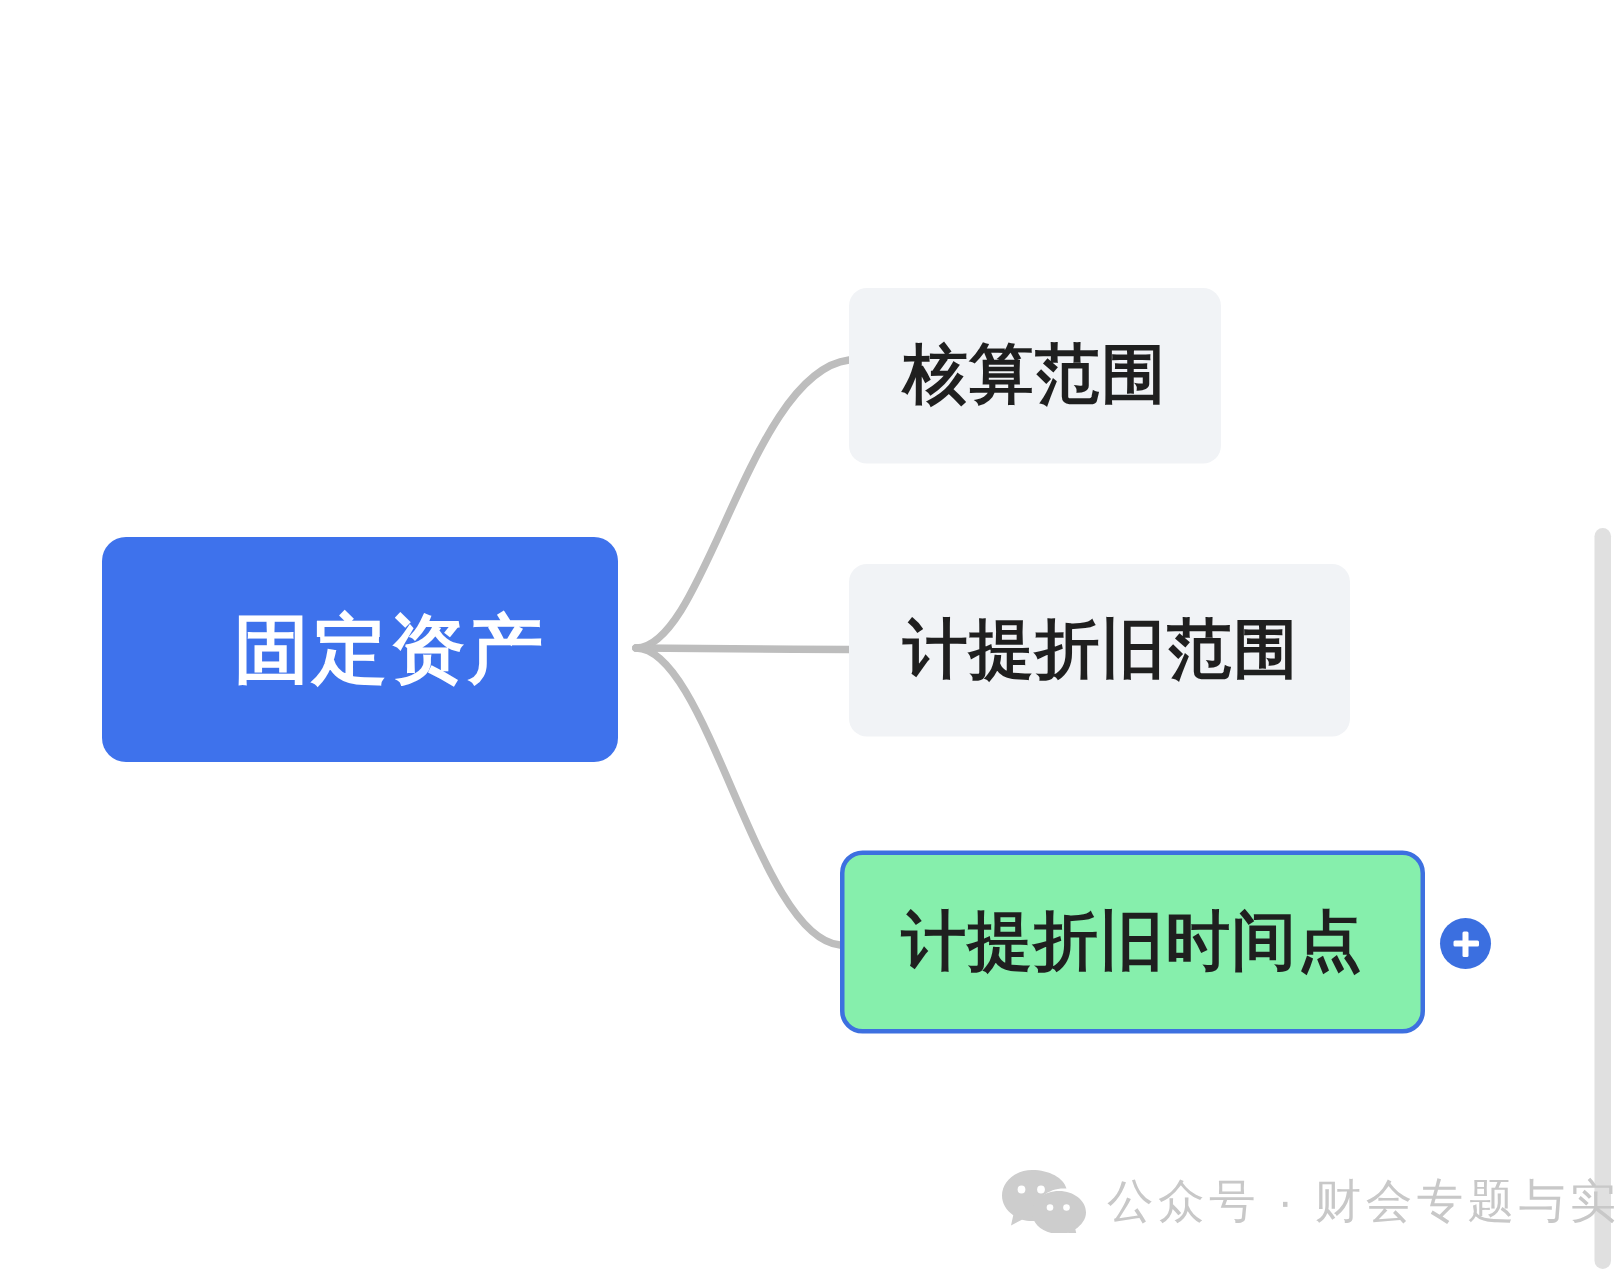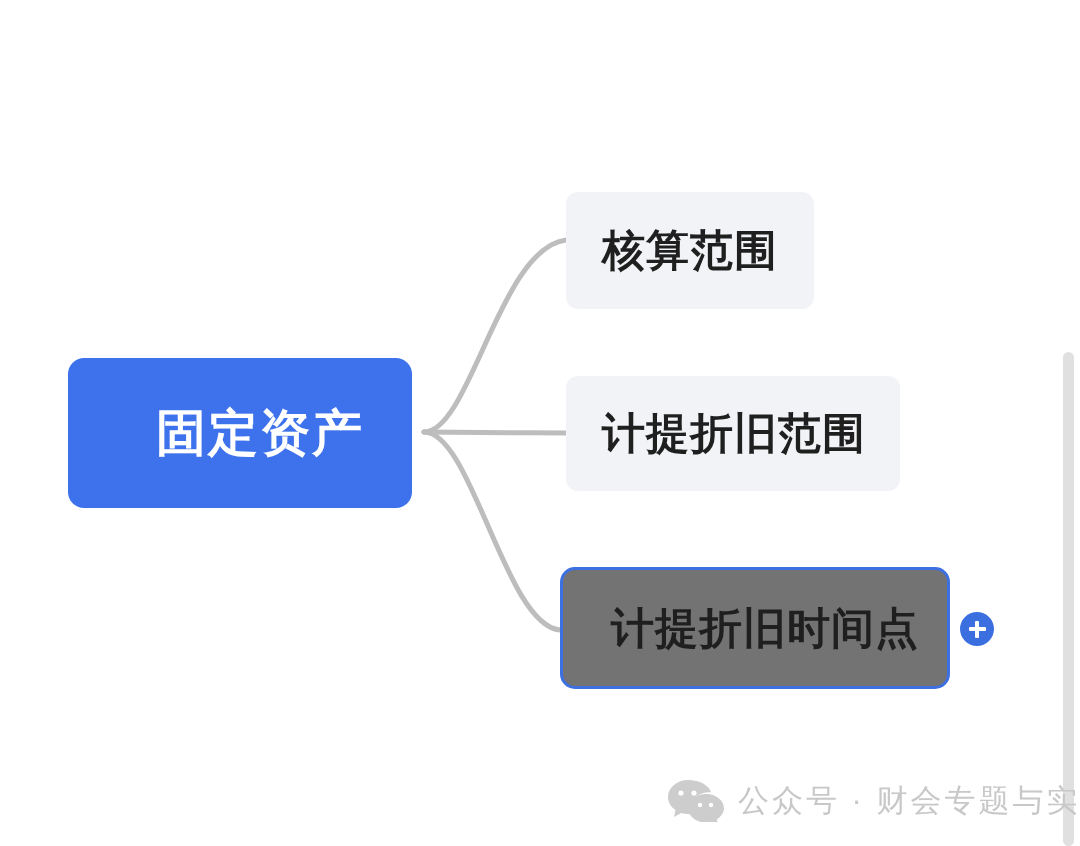--- a/index.html
+++ b/index.html
@@ -79,22 +79,22 @@
     width: 334px;
     height: 115px;
   }
   .node-c3 {
     left: 560px;
     top: 567px;
     width: 390px;
     height: 122px;
     border: 3px solid #3D70E0;
     border-radius: 15px;
-    background: #737373;
-    padding-left: 48px;
+    background: #86efac;
+    padding-left: 38px;
   }
 
   
   .add-button {
     position: absolute;
     left: 960px;
     top: 612px;
     width: 34px;
     height: 34px;
     border-radius: 50%;

